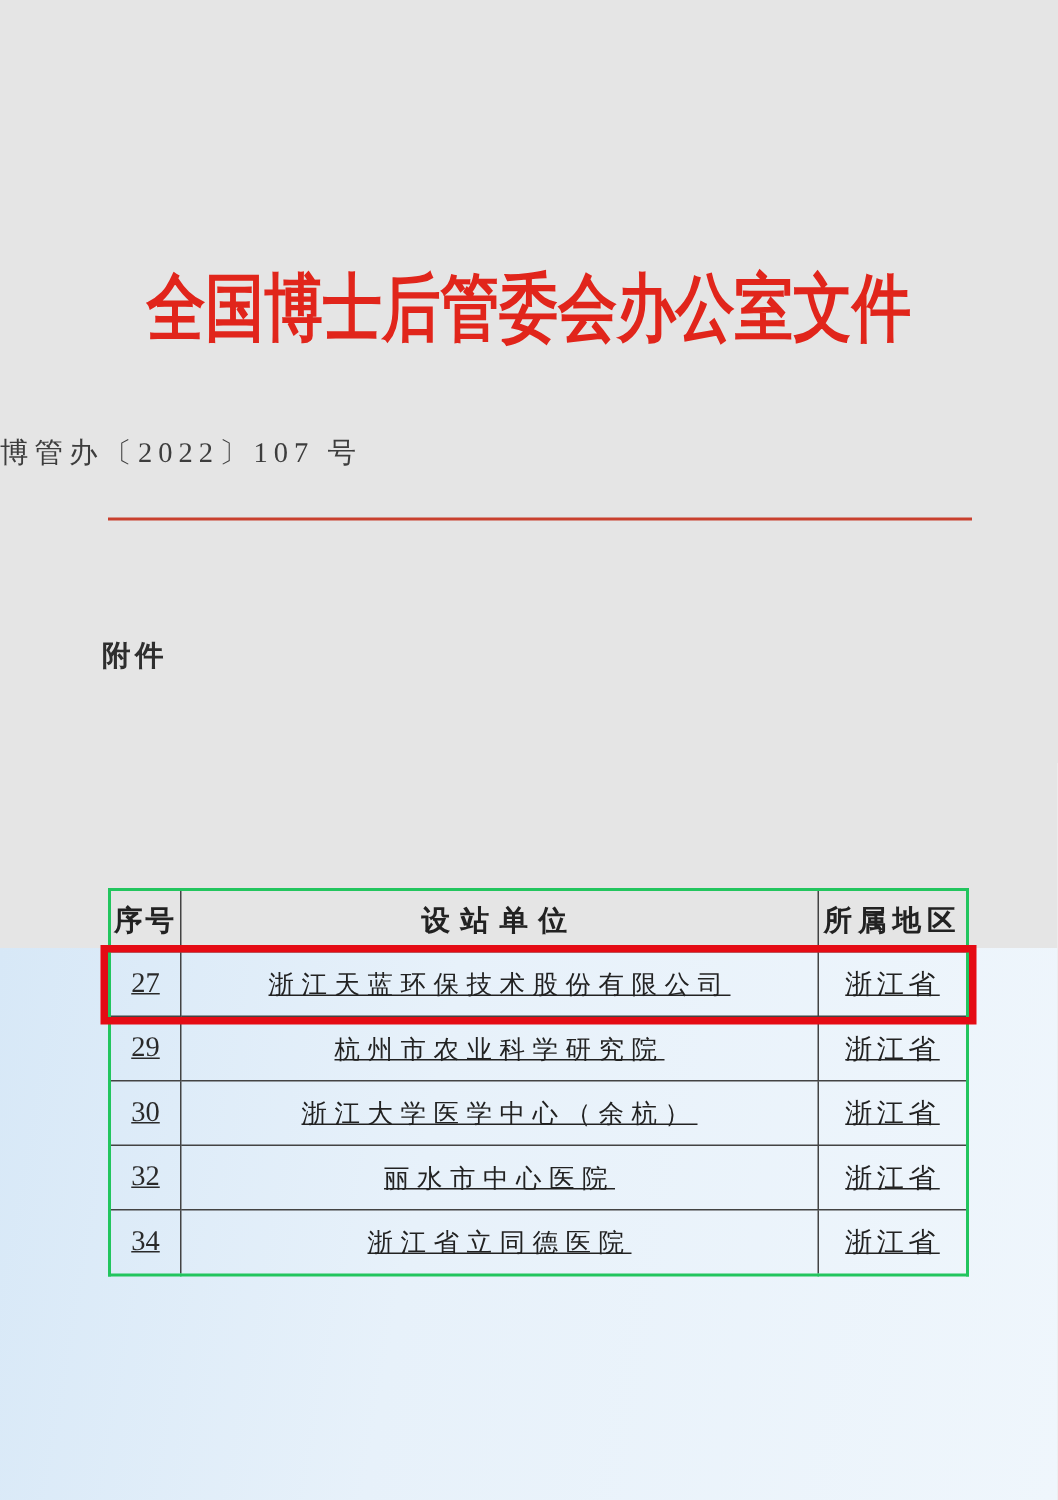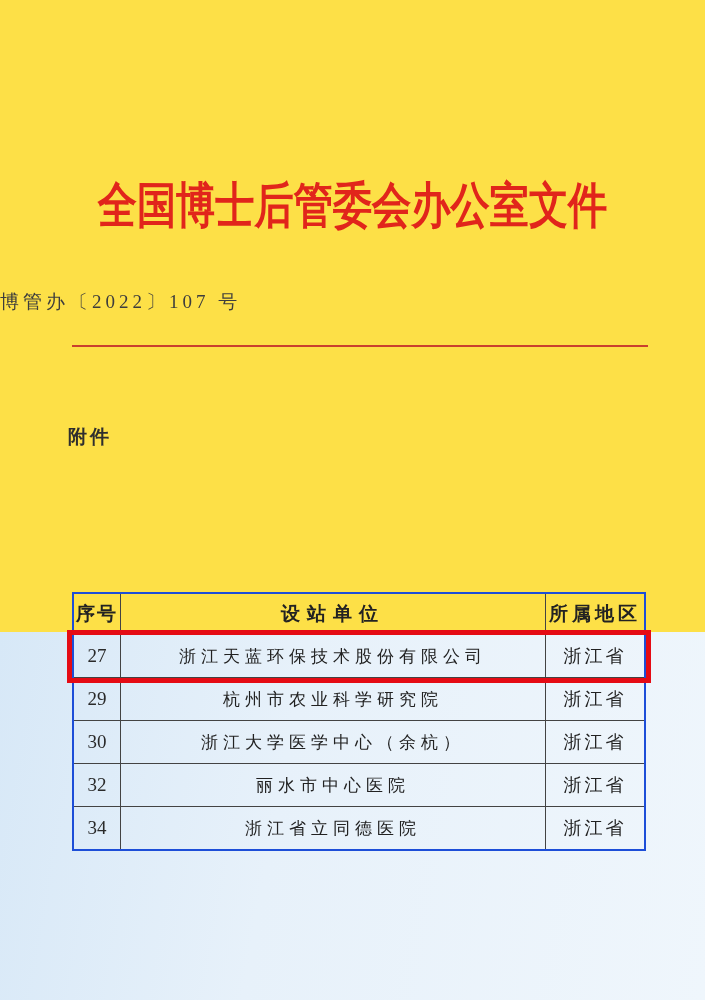--- a/index.html
+++ b/index.html
@@ -1,19 +1,19 @@
 <!DOCTYPE html>
 <html style="--title-red: #e1251b; --rule-red: #c9402e; --highlight-red: #e50b14; --band-blue-left: #d7e8f7; --band-blue-right: #eff6fc;"><head>
 <meta charset="utf-8">
 <style>
   html,body{margin:0;padding:0;}
   .page{
     position:relative;
     width:705px;height:1000px;
-    background:#fde047;
+    background:#e5e5e5;
     overflow:hidden;
     font-family:"Liberation Serif", serif;
     color:#262626;
   }
   
   .blue-band{
     position:absolute;left:0;top:632px;width:705px;height:368px;
     background:linear-gradient(100deg, var(--band-blue-left) 0%, #e7f1fa 40%, var(--band-blue-right) 100%);
   }
   .doc-title{
@@ -39,35 +39,35 @@
     font-weight:bold;font-size:19px;letter-spacing:3px;color:#2e2e2e;
   }
   .section-title{
     position:absolute;top:500px;left:0;width:705px;
     text-align:center;
     font-size:27px;font-weight:bold;letter-spacing:3px;color:#1e1e1e;
   }
   table.units{
     position:absolute;top:592px;left:72px;
     width:568px;border-collapse:collapse;table-layout:fixed;
-    border:2px solid #1d4ed8;
+    border:2px solid #22c55e;
   }
   table.units th, table.units td{
     border:1px solid #434343;
     text-align:center;vertical-align:middle;
     padding:0;
     background:transparent;
   }
   table.units thead th{
     height:40px;font-size:19px;font-weight:bold;color:#222;
   }
   th.col-no{width:46px;letter-spacing:2px;}
   th.col-unit{width:424px;letter-spacing:7px;}
   th.col-region{width:98px;letter-spacing:4px;}
-  tbody td{height:42px;}
+  tbody td{height:42px;text-decoration:underline;}
   td.cell-no{font-size:19px;color:#2a2a2a;}
   td.cell-unit{font-size:17px;letter-spacing:5px;color:#222;}
   td.cell-region{font-size:18px;letter-spacing:3px;color:#222;}
   .highlight-box{
     display:none;
     position:absolute;
     border:5px solid var(--highlight-red);
     pointer-events:none;
     box-sizing:border-box;
   }

